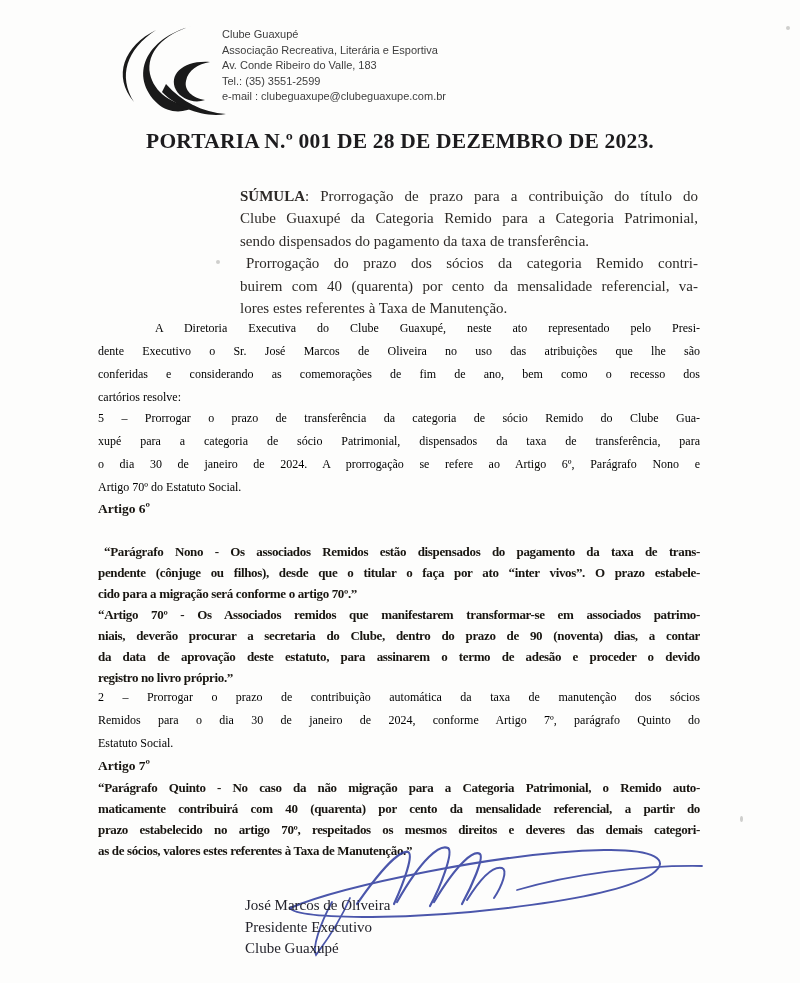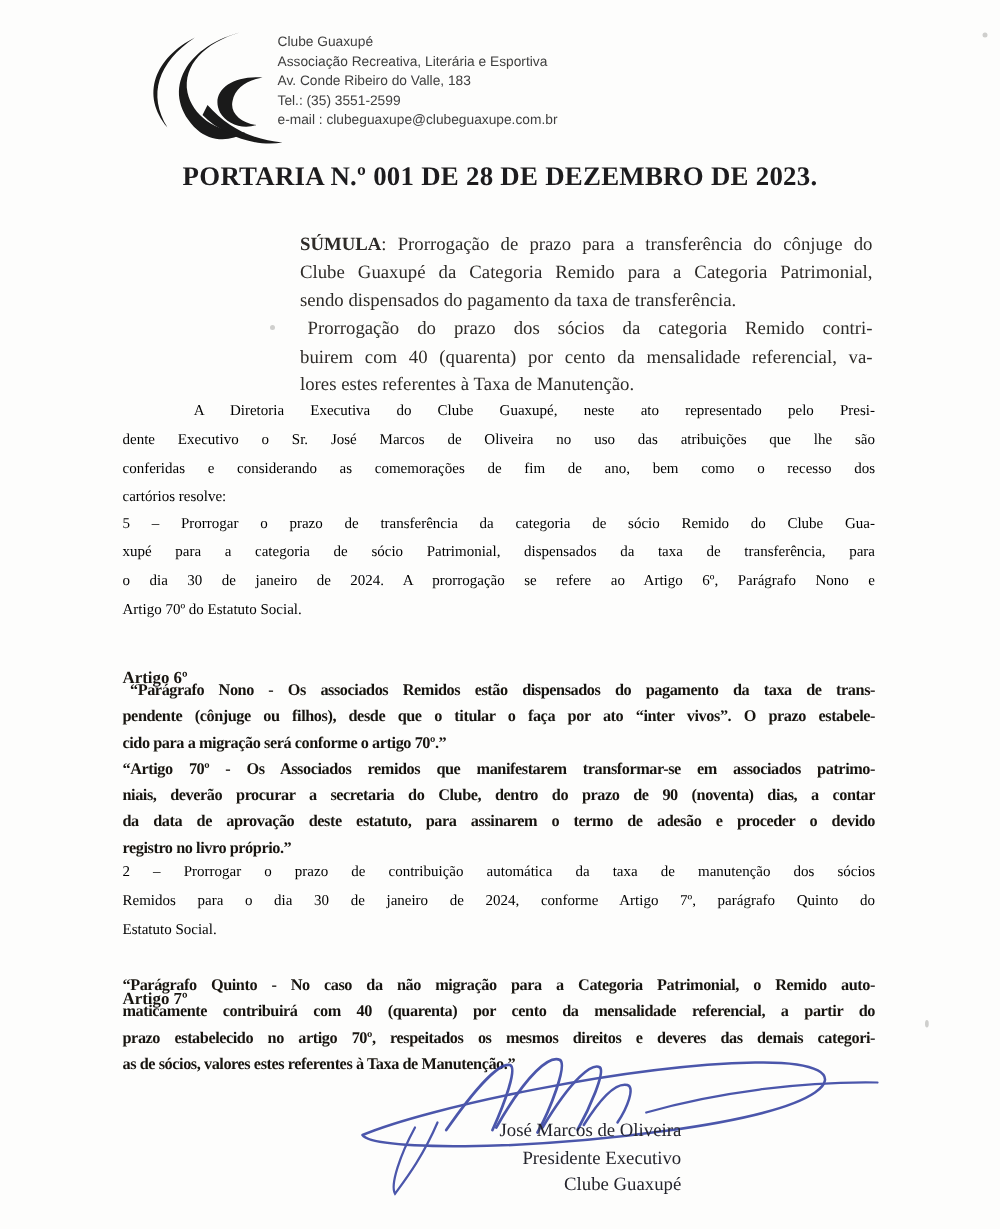--- a/index.html
+++ b/index.html
@@ -18,30 +18,30 @@
   
   .bodyblock{left:98px;width:602px;font-size:12px;line-height:23px;color:#000000;}
   .intro{top:317px;}
   .item1{top:407px;}
   .h6{top:501px;}
   .q6{top:519px;margin-top:22px;}
   .q70{top:604px;}
   .item2{top:686px;}
   .h7{top:758px;}
   .q7{top:777px;}
-  .artheading{left:98px;font-size:13.5px;font-weight:bold;color:#181510;margin-top:33px;}
+  .artheading{left:98px;font-size:13.5px;font-weight:bold;color:#181510;}
   .quote{font-size:13px;line-height:21px;font-weight:bold;color:#181510;letter-spacing:-.35px;}
   
   .jlines .tl{text-align:justify;text-align-last:justify;height:inherit;}
   .jlines .tl:last-child{text-align-last:left;}
   .indent-lg .tl:first-child{text-indent:57px;}
   .indent-sm .tl:first-child{text-indent:6px;}
   .b{font-weight:bold;}
   
-  .sig{left:245px;top:895px;width:300px;text-align:right;
+  .sig{left:245px;top:895px;width:300px;text-align:left;
       font-size:15px;line-height:21.5px;color:#24242c;}
   .ink{left:262px;top:838px;width:450px;height:124px;pointer-events:none;}
   
   .speck{width:4px;height:4px;border-radius:50%;background:#cfcfcd;}
   .sp1{left:216px;top:260px;}
   .sp2{left:786px;top:26px;}
   .sp3{left:740px;top:816px;width:3px;height:6px;}
 </style>
 </head>
 <body>
@@ -60,21 +60,21 @@
   <div>Associação Recreativa, Literária e Esportiva</div>
   <div>Av. Conde Ribeiro do Valle, 183</div>
   <div>Tel.: (35) 3551-2599</div>
   <div>e-mail : clubeguaxupe@clubeguaxupe.com.br</div>
 </div>
 
 <h1 class="abs title">PORTARIA N.º 001 DE 28 DE DEZEMBRO DE 2023.</h1>
 
 <div class="abs sumula">
   <div class="jlines">
-      <div class="tl"><span class="b">SÚMULA</span><span>: Prorrogação de prazo para a transferência do cônjuge do</span></div>
+      <div class="tl"><span class="b">SÚMULA</span><span>: Prorrogação de prazo para a contribuição do título do</span></div>
       <div class="tl"><span>Clube Guaxupé da Categoria Remido para a Categoria Patrimonial,</span></div>
       <div class="tl"><span>sendo dispensados do pagamento da taxa de transferência.</span></div>
     </div>
   <div class="jlines indent-sm">
       <div class="tl"><span>Prorrogação do prazo dos sócios da categoria Remido contri-</span></div>
       <div class="tl"><span>buirem com 40 (quarenta) por cento da mensalidade referencial, va-</span></div>
       <div class="tl"><span>lores estes referentes à Taxa de Manutenção.</span></div>
     </div>
 </div>
 

